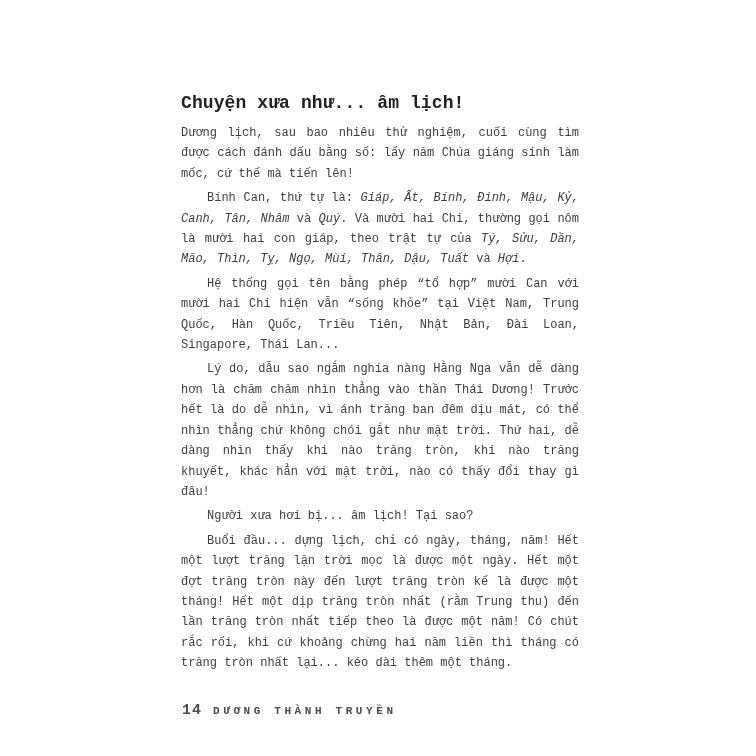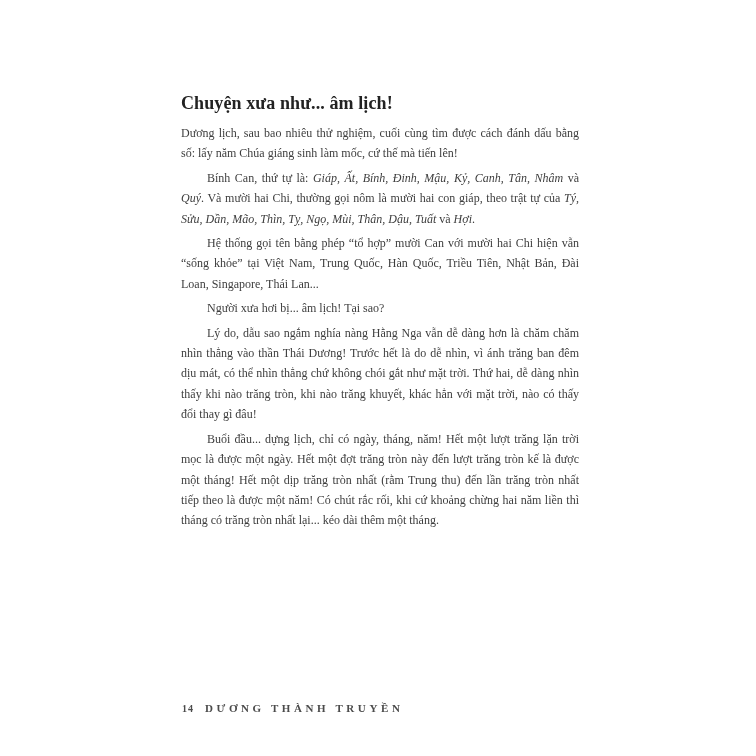--- a/index.html
+++ b/index.html
@@ -1,21 +1,21 @@
 <!DOCTYPE html>
 <html style="--background: #ffffff; --body-text: #3d3d3d; --title-text: #222222; --footer-text: #4b4b4b;"><head>
 <meta charset="utf-8">
 <style>
   :root {
     --background: #ffffff;
     --body-text: #3d3d3d;
     --title-text: #222222;
     --footer-text: #4b4b4b;
   }
-  * { box-sizing: border-box; }
+  * { box-sizing: border-box; font-family: Liberation Mono, monospace; }
   html, body {
     margin: 0;
     padding: 0;
     width: 756px;
     height: 756px;
     overflow: hidden;
     background: var(--background);
   }
   .page {
     position: relative;
@@ -51,42 +51,42 @@
     position: absolute;
     left: 182px;
     top: 702px;
     display: flex;
     align-items: baseline;
     gap: 11px;
     color: var(--footer-text);
   }
   .pagenum {
     font-weight: bold;
-    font-size: 10px;
+    font-size: 15px;
     letter-spacing: 1px;
   }
   .running {
     font-size: 11px;
     letter-spacing: 3.6px;
     font-weight: 600;
     text-align: center;
   }
 </style>
 </head>
 <body>
 
 <div class="page">
   <div class="content">
     <h1 class="title">Chuyện xưa như... âm lịch!</h1>
     <div class="body-text">
         <p><span>Dương lịch, sau bao nhiêu thử nghiệm, cuối cùng tìm được cách đánh dấu bằng số: lấy năm Chúa giáng sinh làm mốc, cứ thế mà tiến lên!</span></p>
         <p class="indent"><span>Bính Can, thứ tự là: </span><em>Giáp, Ất, Bính, Đinh, Mậu, Kỷ, Canh, Tân, Nhâm</em><span> và </span><em>Quý</em><span>. Và mười hai Chi, thường gọi nôm là mười hai con giáp, theo trật tự của </span><em>Tý, Sửu, Dần, Mão, Thìn, Tỵ, Ngọ, Mùi, Thân, Dậu, Tuất</em><span> và </span><em>Hợi</em><span>.</span></p>
         <p class="indent"><span>Hệ thống gọi tên bằng phép “tổ hợp” mười Can với mười hai Chi hiện vẫn “sống khỏe” tại Việt Nam, Trung Quốc, Hàn Quốc, Triều Tiên, Nhật Bản, Đài Loan, Singapore, Thái Lan...</span></p>
+        <p class="indent"><span>Lý do, dẫu sao ngắm nghía nàng Hằng Nga vẫn dễ dàng hơn là chăm chăm nhìn thẳng vào thần Thái Dương! Trước hết là do dễ nhìn, vì ánh trăng ban đêm dịu mát, có thể nhìn thẳng chứ không chói gắt như mặt trời. Thứ hai, dễ dàng nhìn thấy khi nào trăng tròn, khi nào trăng khuyết, khác hẳn với mặt trời, nào có thấy đổi thay gì đâu!</span></p>
         <p class="indent"><span>Người xưa hơi bị... âm lịch! Tại sao?</span></p>
-        <p class="indent"><span>Lý do, dẫu sao ngắm nghía nàng Hằng Nga vẫn dễ dàng hơn là chăm chăm nhìn thẳng vào thần Thái Dương! Trước hết là do dễ nhìn, vì ánh trăng ban đêm dịu mát, có thể nhìn thẳng chứ không chói gắt như mặt trời. Thứ hai, dễ dàng nhìn thấy khi nào trăng tròn, khi nào trăng khuyết, khác hẳn với mặt trời, nào có thấy đổi thay gì đâu!</span></p>
         <p class="indent"><span>Buổi đầu... dựng lịch, chỉ có ngày, tháng, năm! Hết một lượt trăng lặn trời mọc là được một ngày. Hết một đợt trăng tròn này đến lượt trăng tròn kế là được một tháng! Hết một dịp trăng tròn nhất (rằm Trung thu) đến lần trăng tròn nhất tiếp theo là được một năm! Có chút rắc rối, khi cứ khoảng chừng hai năm liền thì tháng có trăng tròn nhất lại... kéo dài thêm một tháng.</span></p>
       </div>
   </div>
   <div class="footer">
     <span class="pagenum">14</span>
     <span class="running">DƯƠNG THÀNH TRUYỀN</span>
   </div>
 </div>
 
 </body></html>

